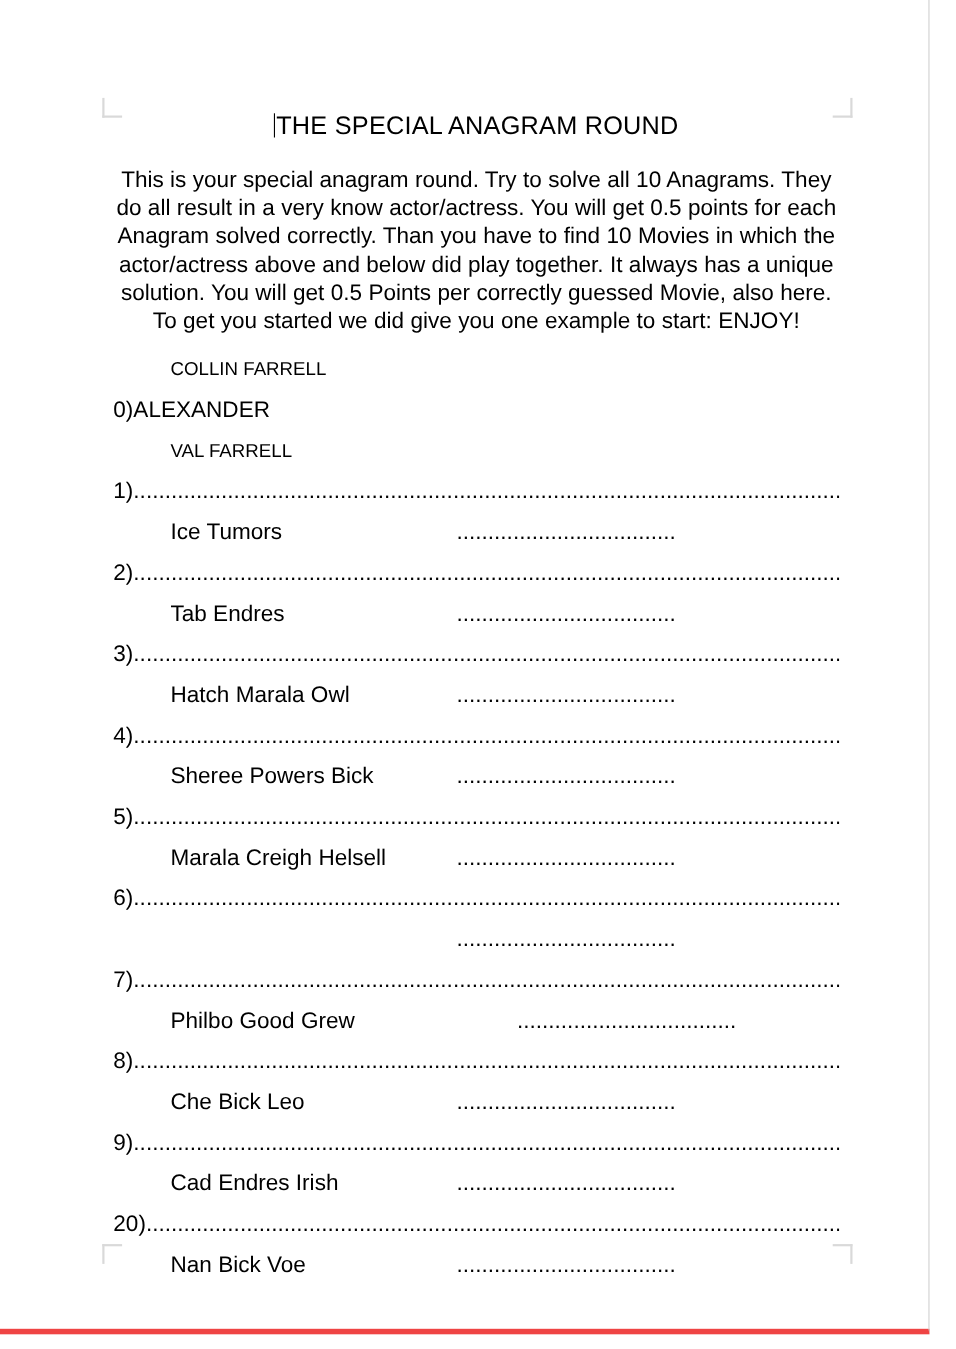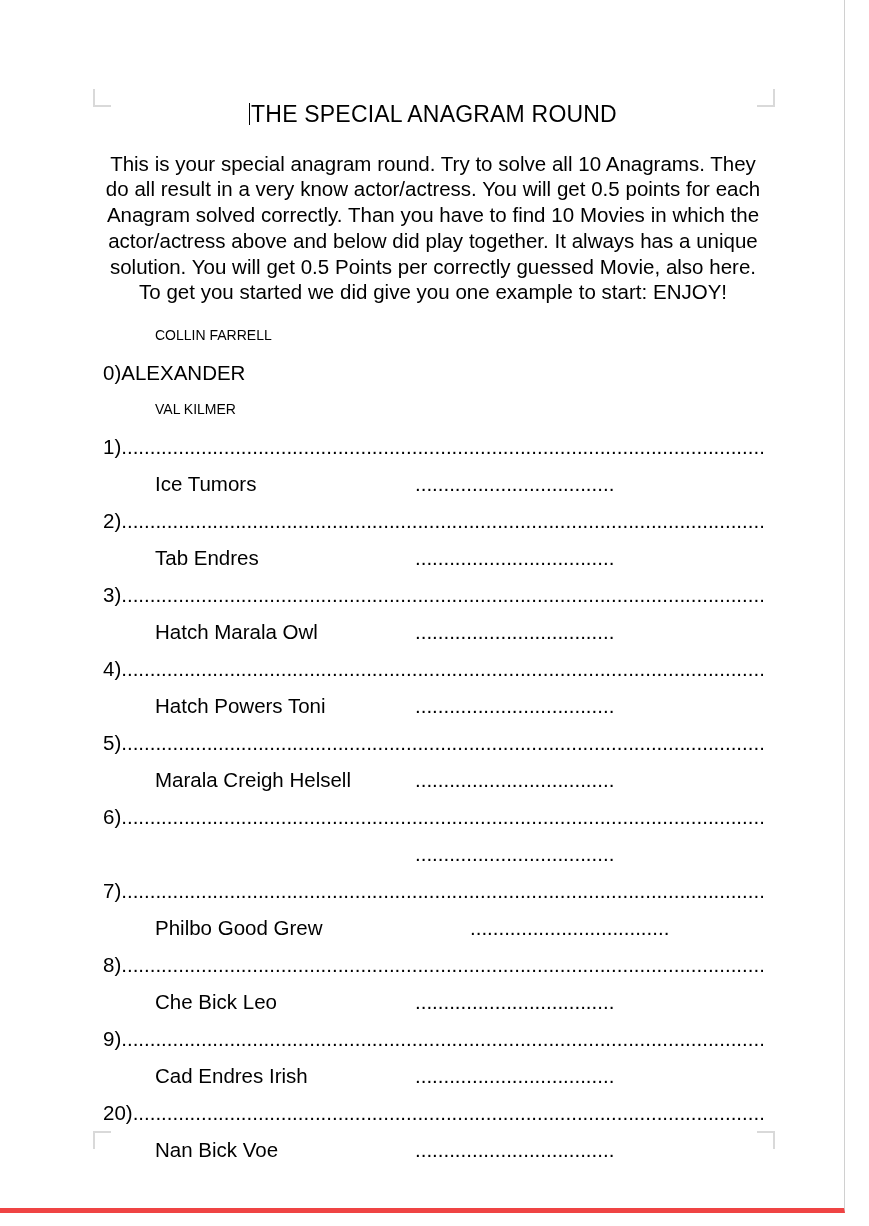--- a/index.html
+++ b/index.html
@@ -79,21 +79,21 @@
   .intro {
     font-size: 20.5px;
     line-height: 25.8px;
     text-align: center;
     margin-bottom: 12px;
     word-spacing: 0.1px;
   }
 
   
   .actor-line {
-    font-size: 14px;
+    font-size: 17px;
     line-height: 25.8px;
     padding-left: 52px;
     height: 37px;
     display: flex;
     align-items: center;
     white-space: nowrap;
   }
 
   .numbered-line {
     font-size: 20.5px;
@@ -165,21 +165,21 @@
       <div class="actor-line">
         <span>COLLIN FARRELL</span>
       </div>
 
       <div class="numbered-line">
         <span class="num">0)</span>
           <span class="num">ALEXANDER</span>
       </div>
 
       <div class="actor-line">
-        <span>VAL KILMER</span>
+        <span>VAL FARRELL</span>
       </div>
 
       <div id="entries">
           <div class="numbered-line">
             <span class="num">1)</span>
             <span class="dots">......................................................................................................................</span>
           </div>
           <div class="anagram-row">
             <span class="aname">Ice Tumors</span>
             <span class="adots">...................................</span>
@@ -198,21 +198,21 @@
           </div>
           <div class="anagram-row">
             <span class="aname">Hatch Marala Owl</span>
             <span class="adots">...................................</span>
           </div>
           <div class="numbered-line">
             <span class="num">4)</span>
             <span class="dots">......................................................................................................................</span>
           </div>
           <div class="anagram-row">
-            <span class="aname">Hatch Powers Toni</span>
+            <span class="aname">Sheree Powers Bick</span>
             <span class="adots">...................................</span>
           </div>
           <div class="numbered-line">
             <span class="num">5)</span>
             <span class="dots">......................................................................................................................</span>
           </div>
           <div class="anagram-row">
             <span class="aname">Marala Creigh Helsell</span>
             <span class="adots">...................................</span>
           </div>

